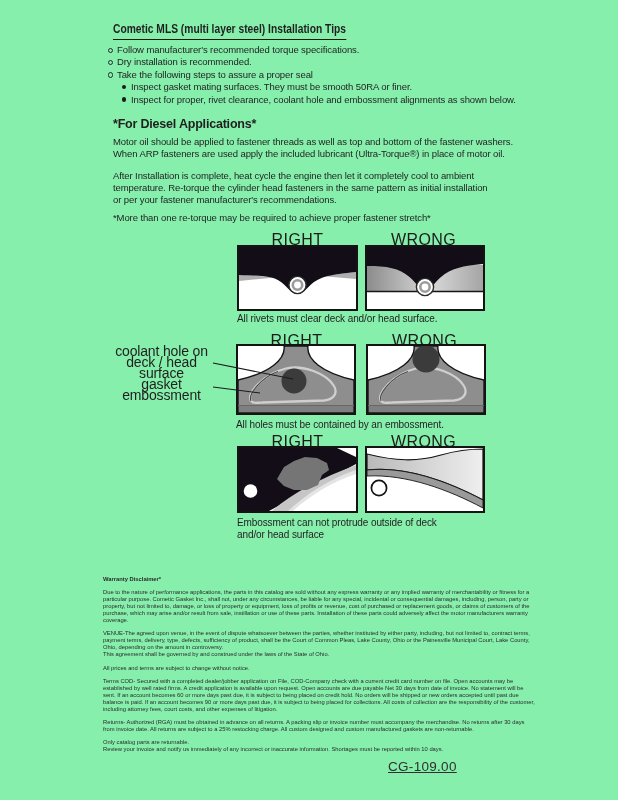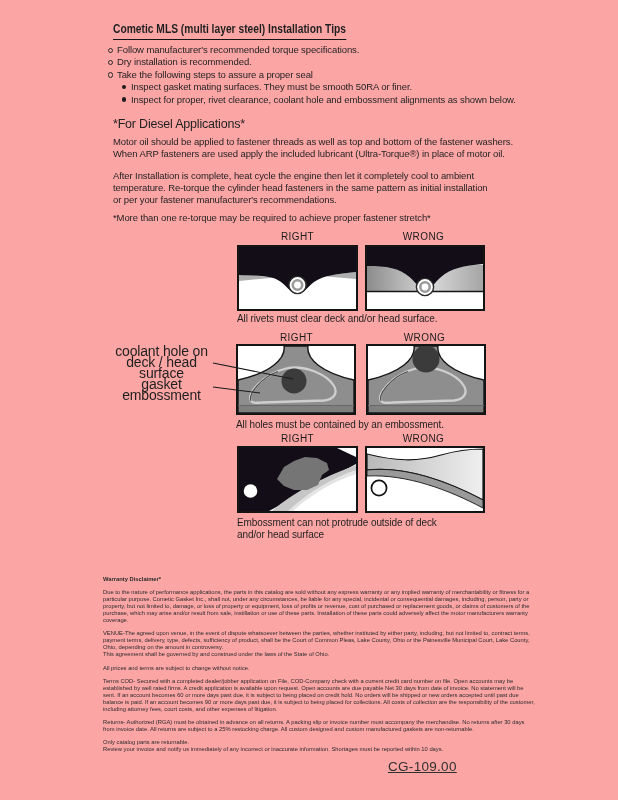--- a/index.html
+++ b/index.html
@@ -1,38 +1,38 @@
 <!DOCTYPE html>
 <html><head>
 <meta charset="utf-8">
 <style>
   html,body { margin:0; padding:0; background:#ffffff; }
   .page {
-    position:relative; width:618px; height:800px; background:#fca5a5;
+    position:relative; width:618px; height:800px; background:#86efac;
     font-family:"Liberation Sans","DejaVu Sans",sans-serif; color:#1f1f1f;
     overflow:hidden;
   }
   .title {
     position:absolute; left:113px; top:21px; font-size:13.5px; font-weight:bold;
     white-space:nowrap; border-bottom:1.6px solid #141414; padding-bottom:2.5px;
     transform:scaleX(0.76); transform-origin:0 0; letter-spacing:0;
   }
   .bullets { position:absolute; left:108px; top:44px; font-size:9.5px; line-height:12.4px; letter-spacing:-0.1px; }
   .b1 { position:relative; padding-left:9px; white-space:nowrap; }
   .b1::before { content:""; position:absolute; left:0; top:3.6px; width:3.4px; height:3.4px;
     border:1px solid #2a2a2a; border-radius:50%; }
   .b2 { position:relative; margin-left:14px; padding-left:9px; white-space:nowrap; }
   .b2::before { content:""; position:absolute; left:0; top:3.8px; width:4.4px; height:4.4px;
     background:#1c1c1c; border-radius:50%; }
-  .diesel-h { position:absolute; left:113px; top:117px; font-size:12.5px; font-weight:normal; letter-spacing:-0.2px; }
+  .diesel-h { position:absolute; left:113px; top:117px; font-size:12.5px; font-weight:bold; letter-spacing:-0.2px; }
   .para { position:absolute; left:113px; font-size:9.5px; line-height:12px; letter-spacing:-0.1px; white-space:pre-line; }
   .p1 { top:136px; } .p2 { top:170px; } .p3 { top:212px; }
 
   .diagrams { position:absolute; left:110px; top:229px; width:400px; height:312px; }
-  .dlabel { position:absolute; width:121px; text-align:center; font-size:10px; letter-spacing:0.4px; color:#1b1b1b; }
+  .dlabel { position:absolute; width:121px; text-align:center; font-size:16px; letter-spacing:0.4px; color:#1b1b1b; }
   .panel { position:absolute; border:2px solid #141414; background:#fff; }
   .panel svg { display:block; }
   .dcap { position:absolute; font-size:10px; line-height:11.5px; letter-spacing:-0.1px; white-space:pre-line; }
   .sidelabel { position:absolute; left:0; width:103px; text-align:center; font-size:14px; line-height:11.2px;
     letter-spacing:-0.15px; white-space:pre-line; }
   .leaders { position:absolute; left:0; top:0; pointer-events:none; }
 
   .legal { position:absolute; left:103px; top:576px; width:433px; font-size:5.8px; line-height:6.9px; color:#2b2b2b; }
   .legal .lh { font-weight:bold; margin:0 0 6.5px 0; }
   .legal p { margin:0 0 6.5px 0; white-space:pre-line; }

